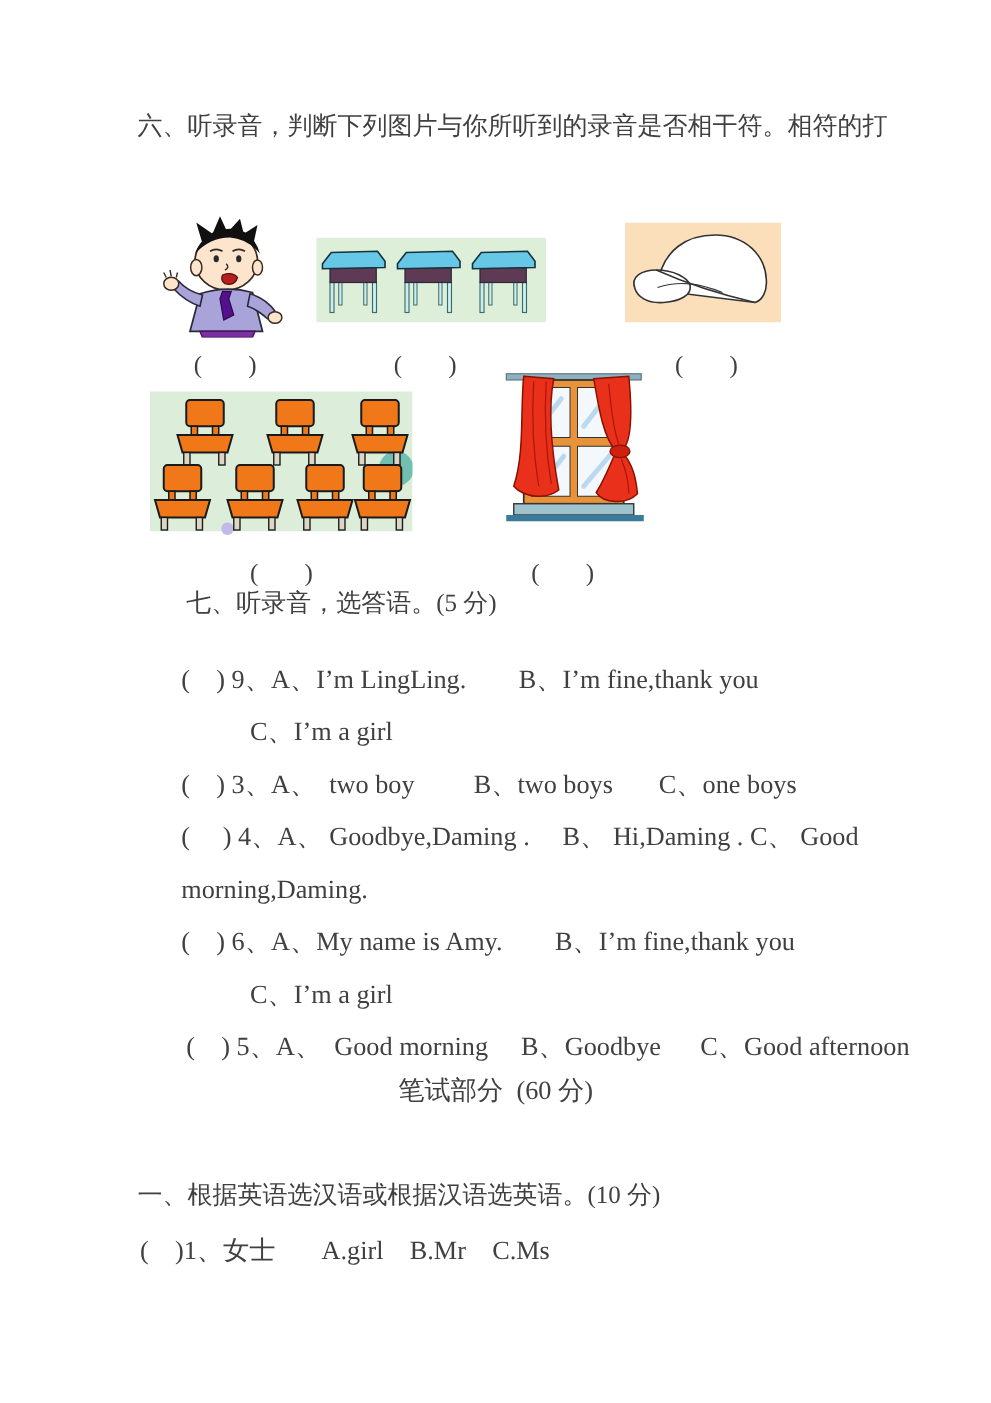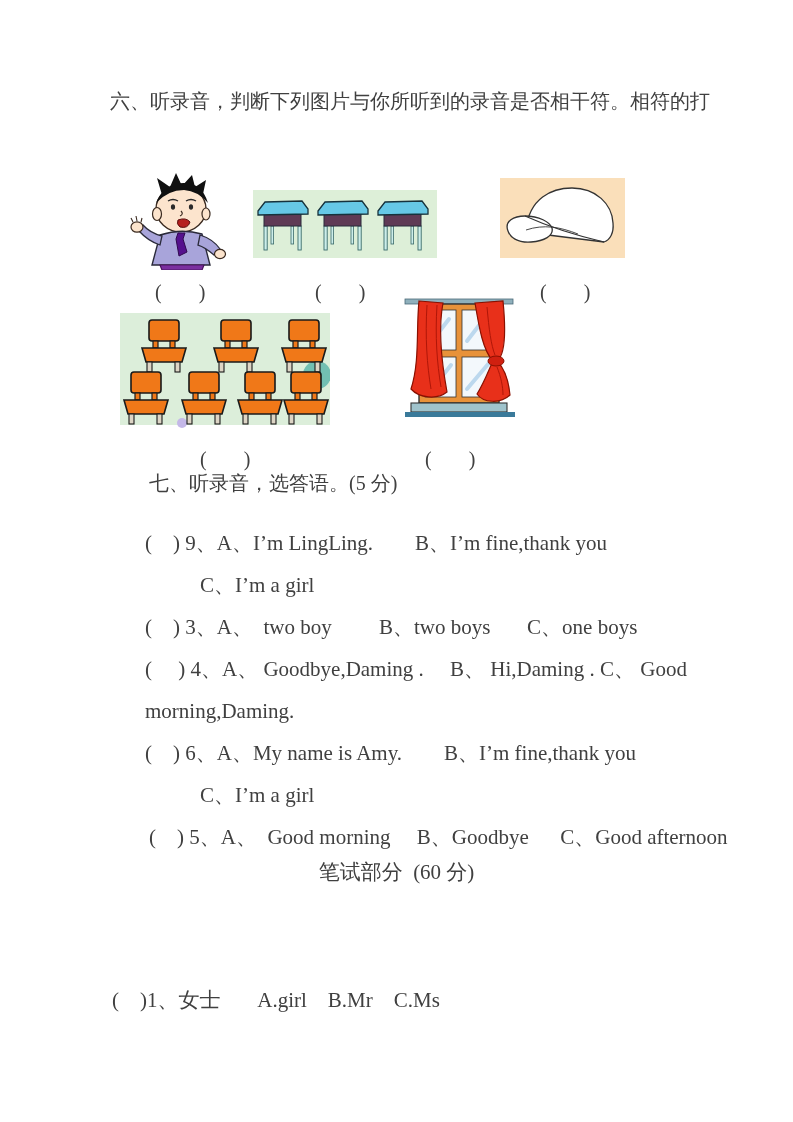--- a/index.html
+++ b/index.html
@@ -151,15 +151,16 @@
   <div class="tline" style="left:145px; top:529px;">(    ) 9、A、I’m LingLing.        B、I’m fine,thank you</div>
   <div class="tline" style="left:200px; top:571px;">C、I’m a girl</div>
   <div class="tline" style="left:145px; top:613px;">(    ) 3、A、  two boy         B、two boys       C、one boys</div>
   <div class="tline" style="left:145px; top:655px;">(     ) 4、A、 Goodbye,Daming .     B、 Hi,Daming . C、 Good</div>
   <div class="tline" style="left:110px; top:697px;margin-left:35px;">morning,Daming.</div>
   <div class="tline" style="left:145px; top:739px;">(    ) 6、A、My name is Amy.        B、I’m fine,thank you</div>
   <div class="tline" style="left:200px; top:781px;">C、I’m a girl</div>
   <div class="tline" style="left:149px; top:823px;">(    ) 5、A、  Good morning     B、Goodbye      C、Good afternoon</div>
 
   <div class="center-line zh" style="top:858px;">笔试部分  (60 分)</div>
+  <div class="tline zh" style="left:110px; top:943px;">一、根据英语选汉语或根据汉语选英语。(10 分)</div>
   <div class="tline" style="left:112px; top:986px;">(    )1、女士       A.girl    B.Mr    C.Ms</div>
 
 </div>
 
 </body></html>

